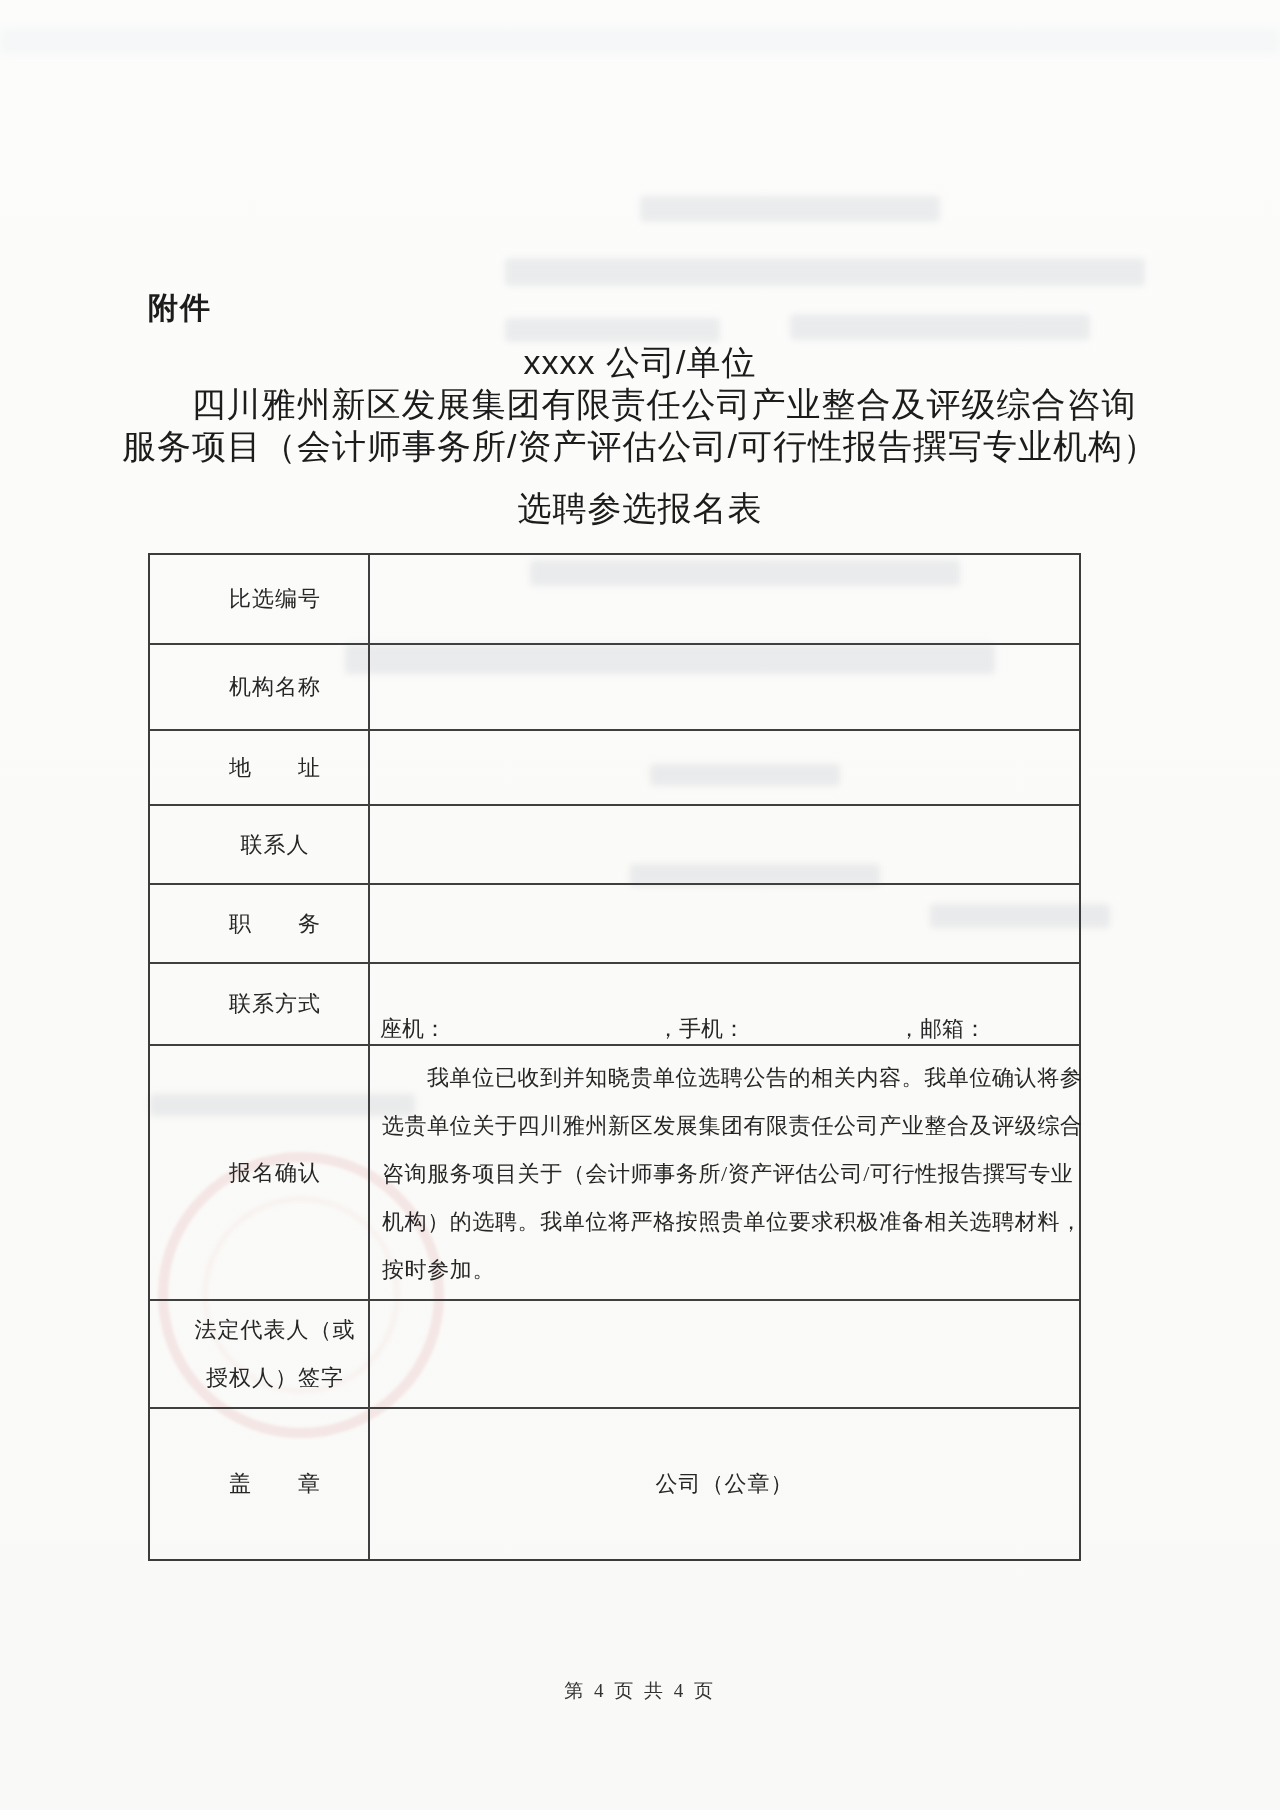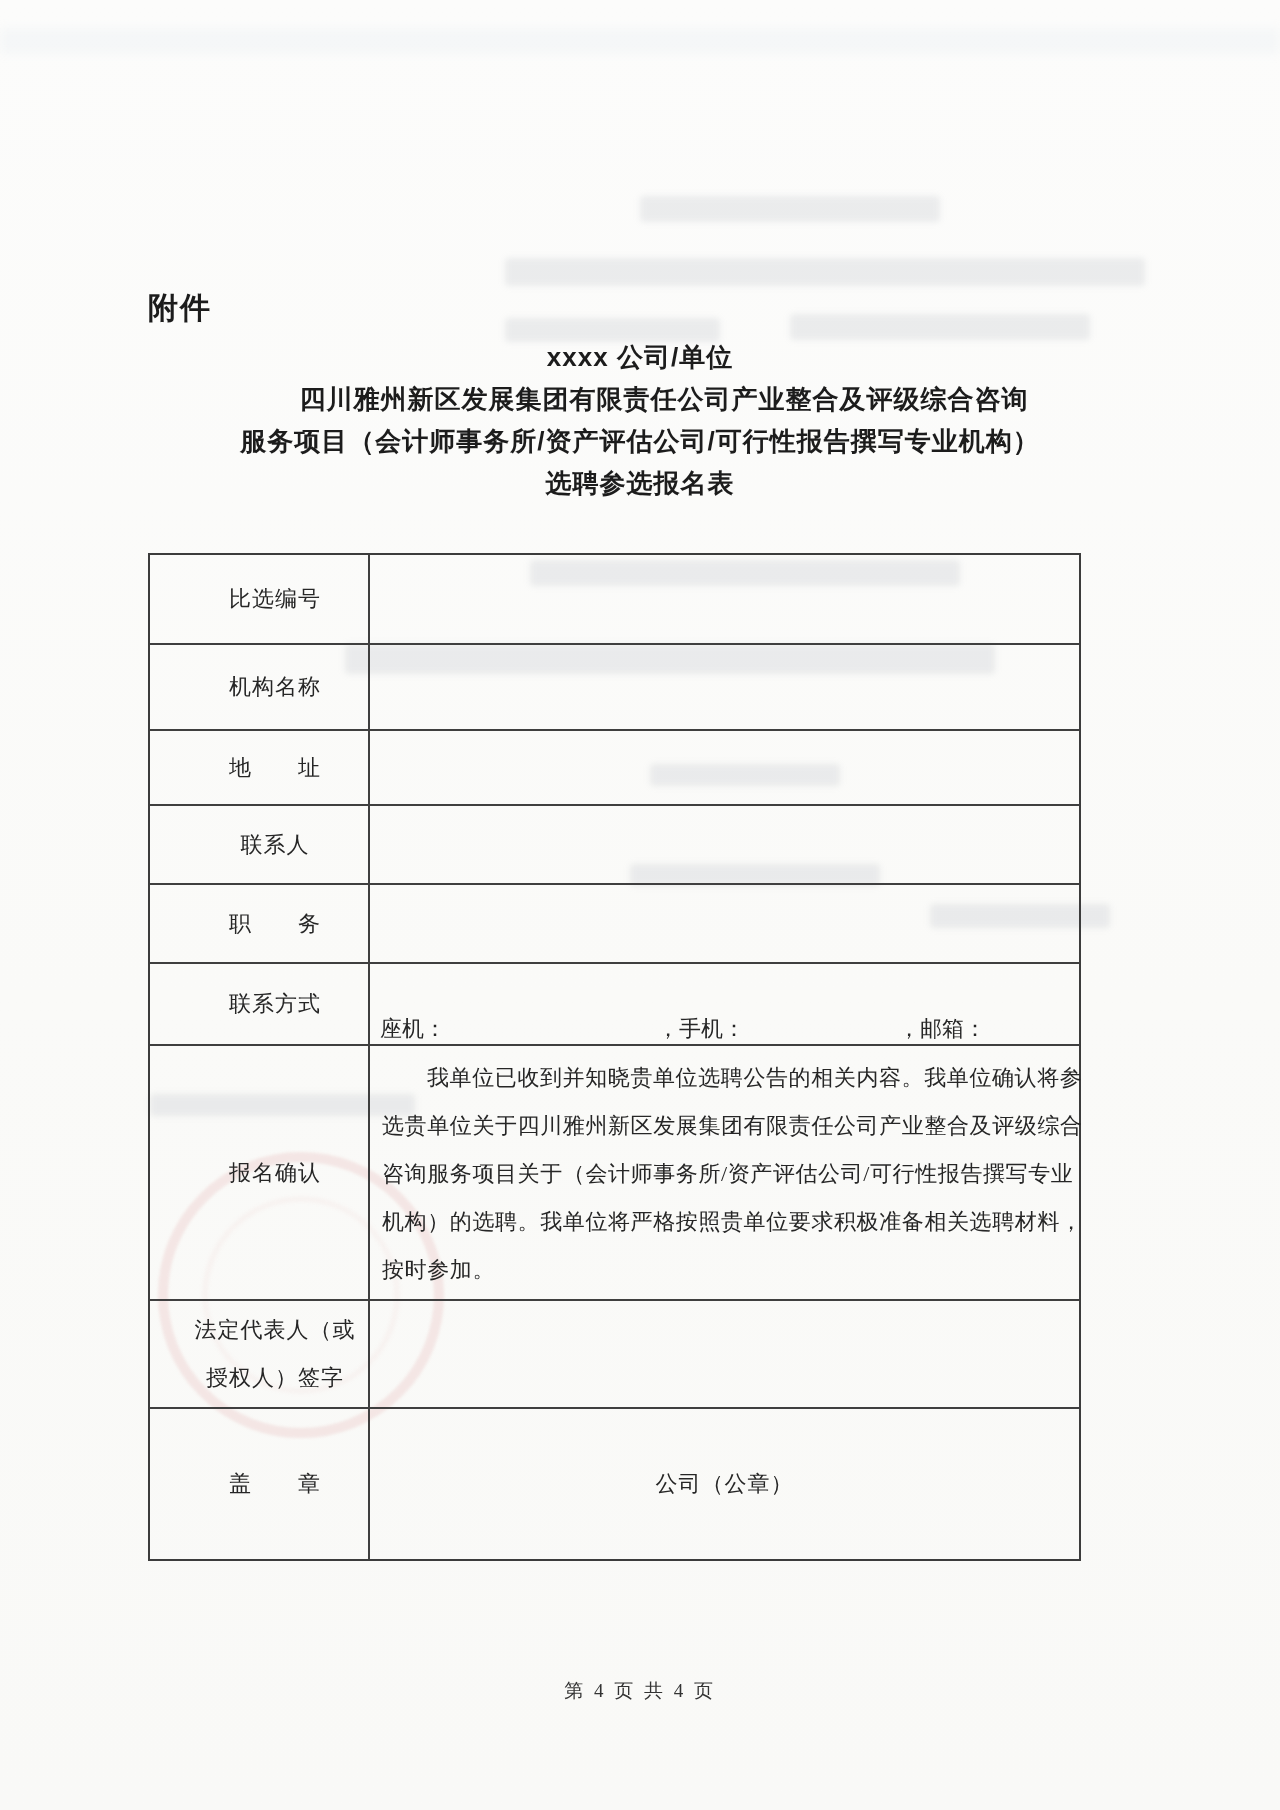--- a/index.html
+++ b/index.html
@@ -53,30 +53,30 @@
     font-weight: bold;
     font-size: 30px;
     color: #1c1c1c;
     letter-spacing: 2px;
   }
   .hline {
     position: absolute;
     left: 0; width: 1280px;
     text-align: center;
     font-family: "Liberation Sans", "DejaVu Sans", sans-serif;
-    font-weight: bold;
-    font-size: 26px;
+    font-weight: normal;
+    font-size: 34px;
     color: #1c1c1c;
     letter-spacing: 1px;
     white-space: nowrap;
   }
   .l1 { top: 340px; }
   .l2 { top: 382px; margin-left: 24px; }
   .l3 { top: 424px; }
-  .l4 { top: 466px; }
+  .l4 { top: 486px; }
   .form-table {
     position: absolute;
     left: 148px; top: 553px;
     width: 933px;
     border: 2px solid #3c3c3c;
     background: transparent;
   }
   .frow { display: flex; }
   .frow + .frow { border-top: 2px solid #3f3f3f; }
   .lcell {

